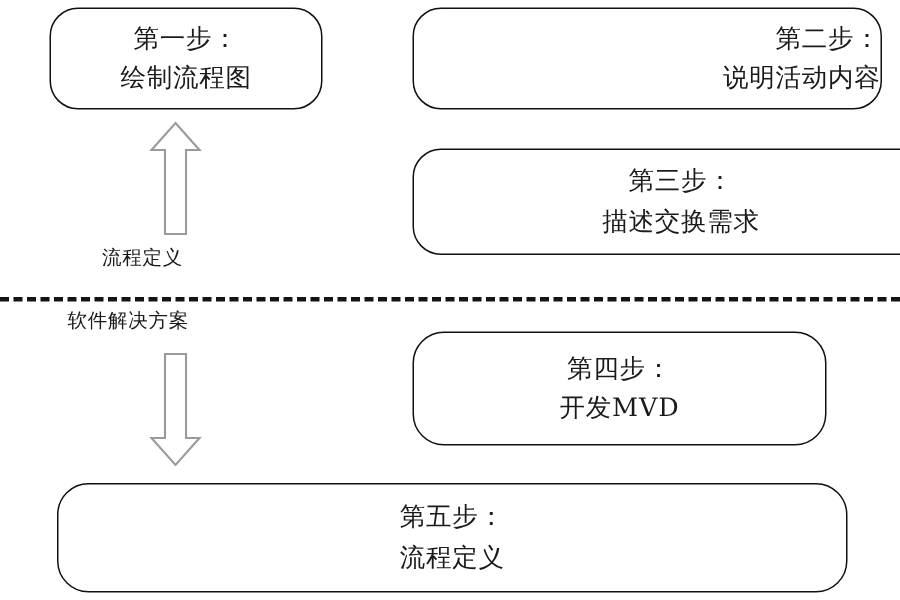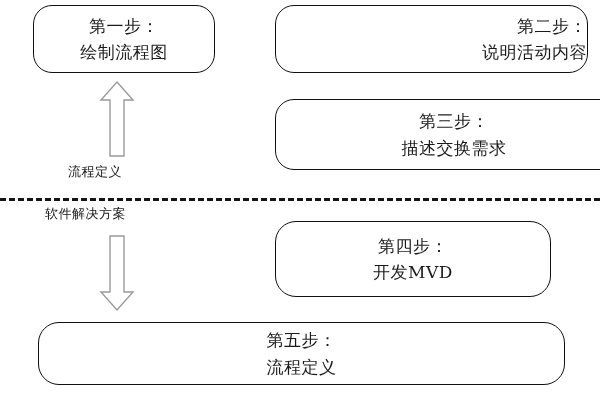--- a/index.html
+++ b/index.html
@@ -75,21 +75,21 @@
   <div class="step-box" id="box-2" style="left: 275px; top: 99px; width: 358px; height: 71px; border-radius: 19px; border-color: rgb(16, 16, 16);">
     <span class="step-line">第三步：</span>
     <span class="step-line">描述交换需求</span>
   </div>
 
   <div class="step-box" id="box-3" style="left: 275px; top: 221px; width: 276px; height: 76px; border-radius: 21px; border-color: rgb(16, 16, 16);">
     <span class="step-line">第四步：</span>
     <span class="step-line">开发MVD</span>
   </div>
 
-  <div class="step-box" id="box-4" style="left: 38px; top: 322px; width: 527px; height: 63px; border-radius: 21px; border-color: rgb(16, 16, 16);">
+  <div class="step-box" id="box-4" style="left: 38px; top: 322px; width: 527px; height: 73px; border-radius: 21px; border-color: rgb(16, 16, 16);">
     <span class="step-line">第五步：</span>
     <span class="step-line">流程定义</span>
   </div>
 
   <svg class="arrow-svg" id="arrow-0" width="36" height="78" viewBox="0 0 36 78" style="left: 99px; top: 80px; width: 36px; height: 78px;">
     <polygon class="arrow-shape" points="18,2 34,20 25,20 25,76 11,76 11,20 2,20" stroke="#9a9a9a"></polygon>
   </svg>
 
   <svg class="arrow-svg" id="arrow-1" width="36" height="78" viewBox="0 0 36 78" style="left: 99px; top: 234px; width: 36px; height: 78px;">
     <polygon class="arrow-shape" points="11,2 25,2 25,58 34,58 18,76 2,58 11,58" stroke="#9a9a9a"></polygon>

